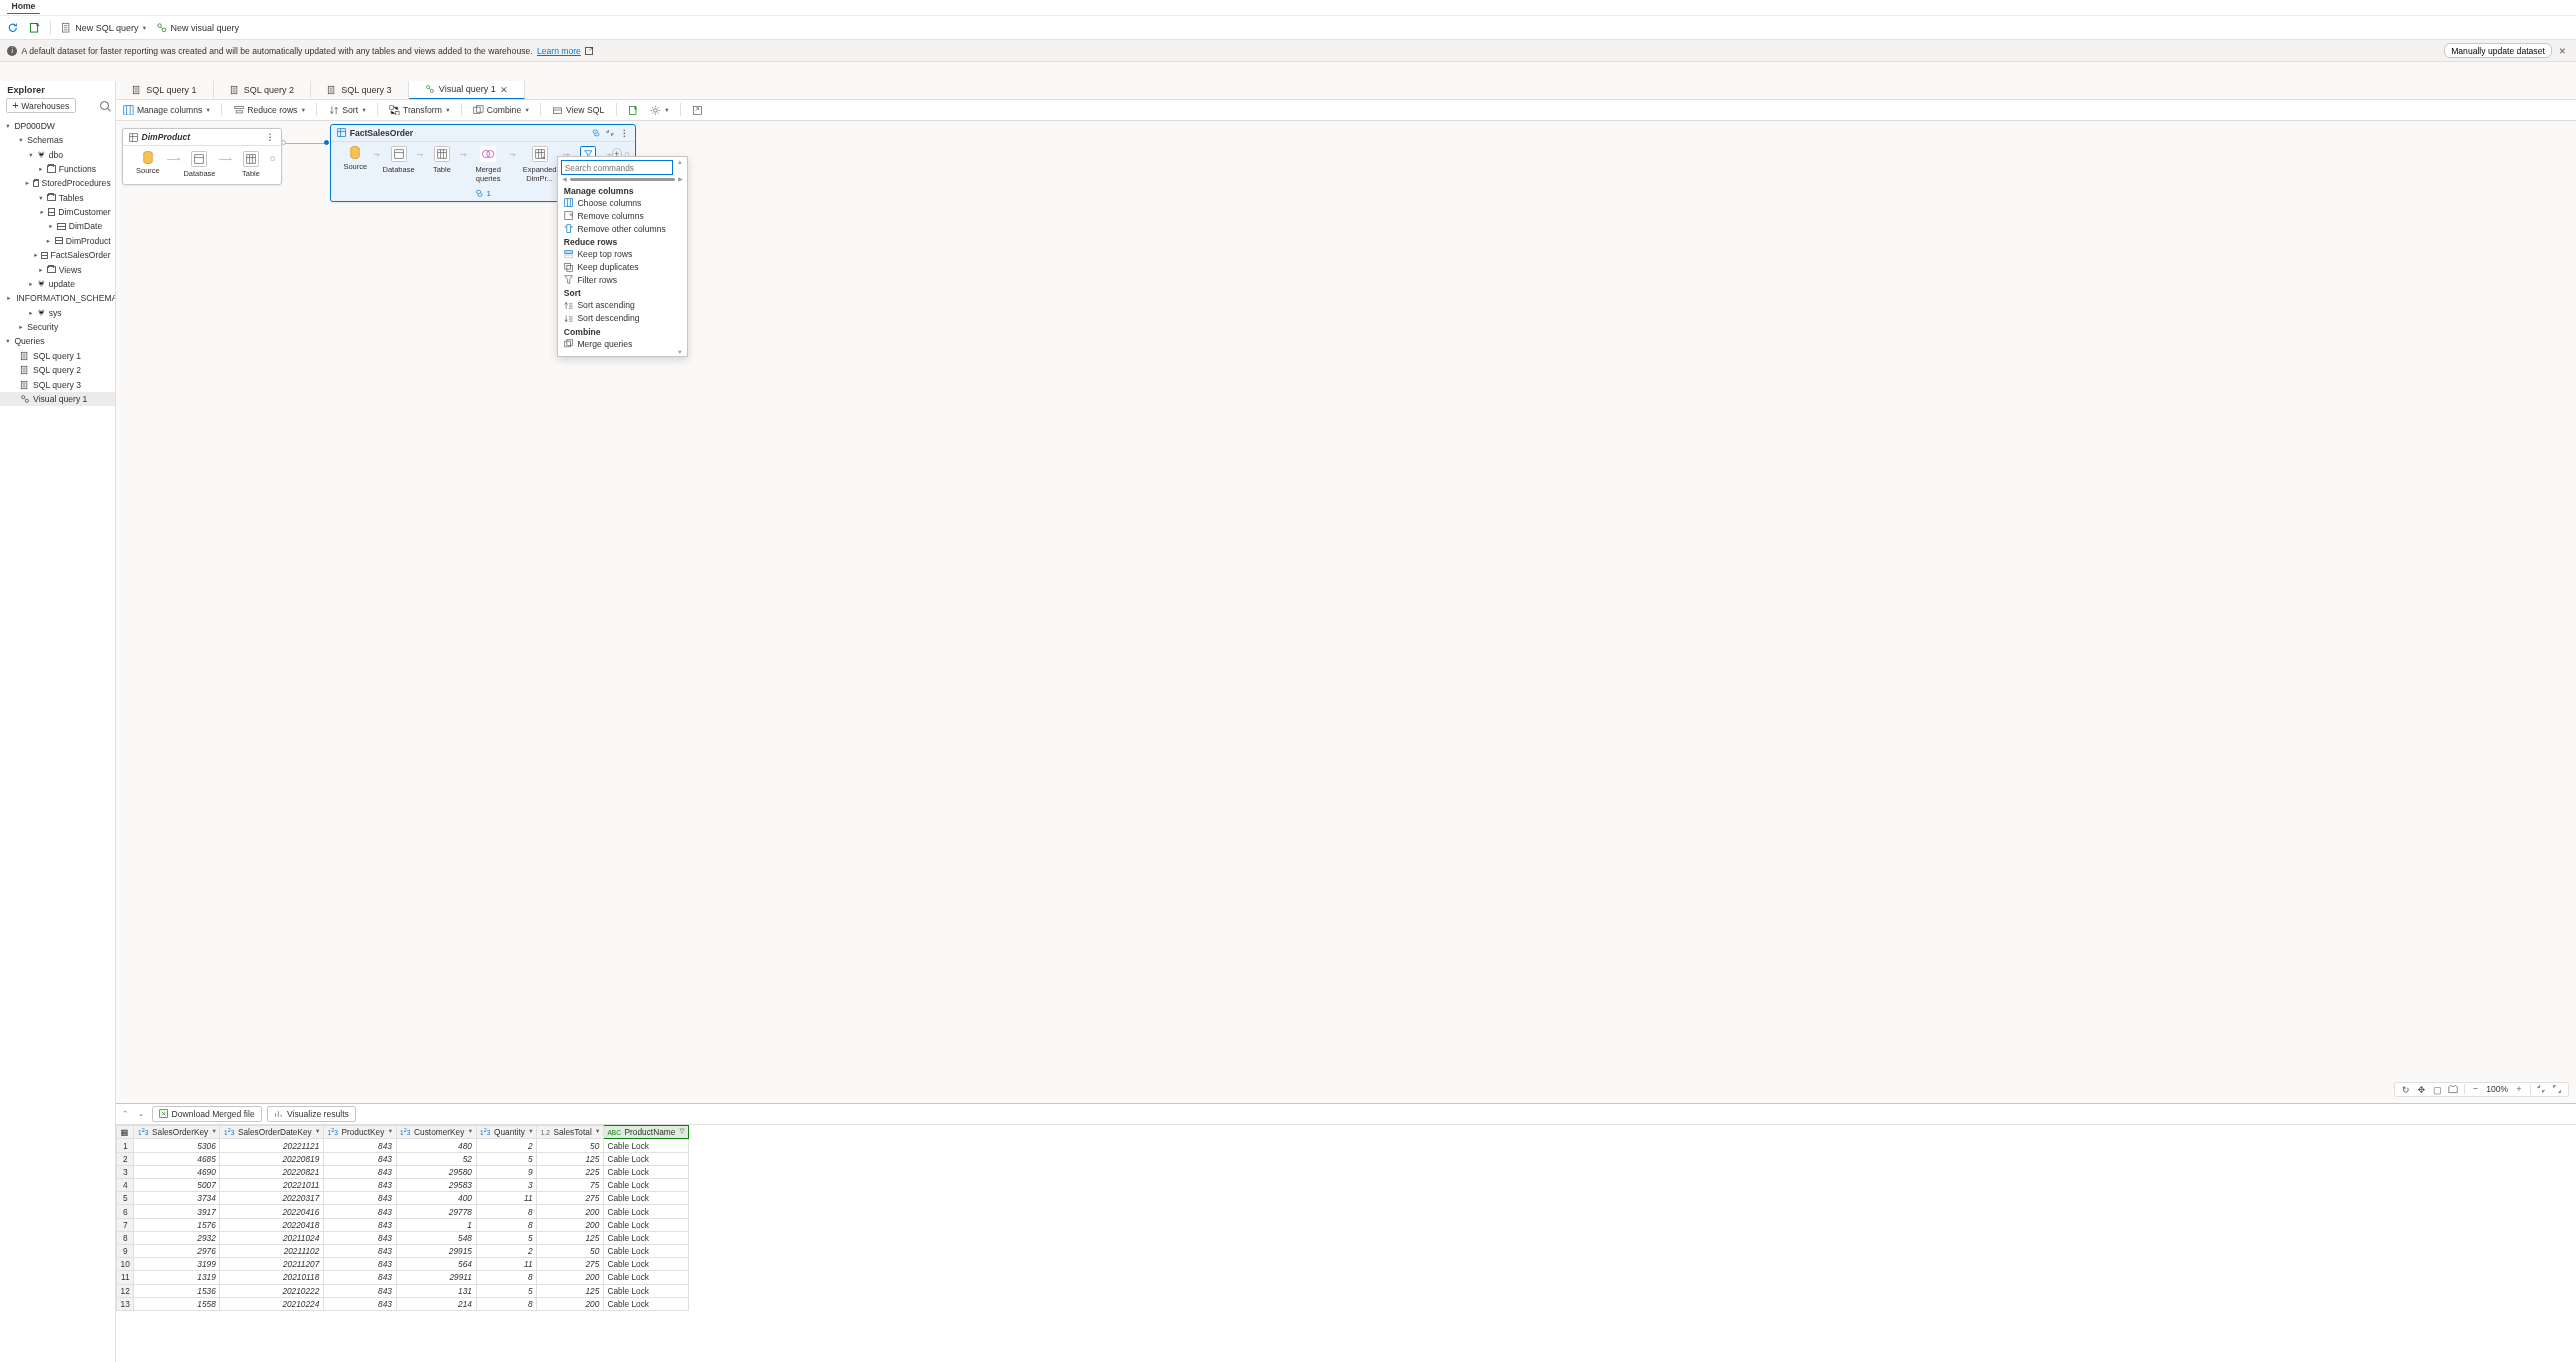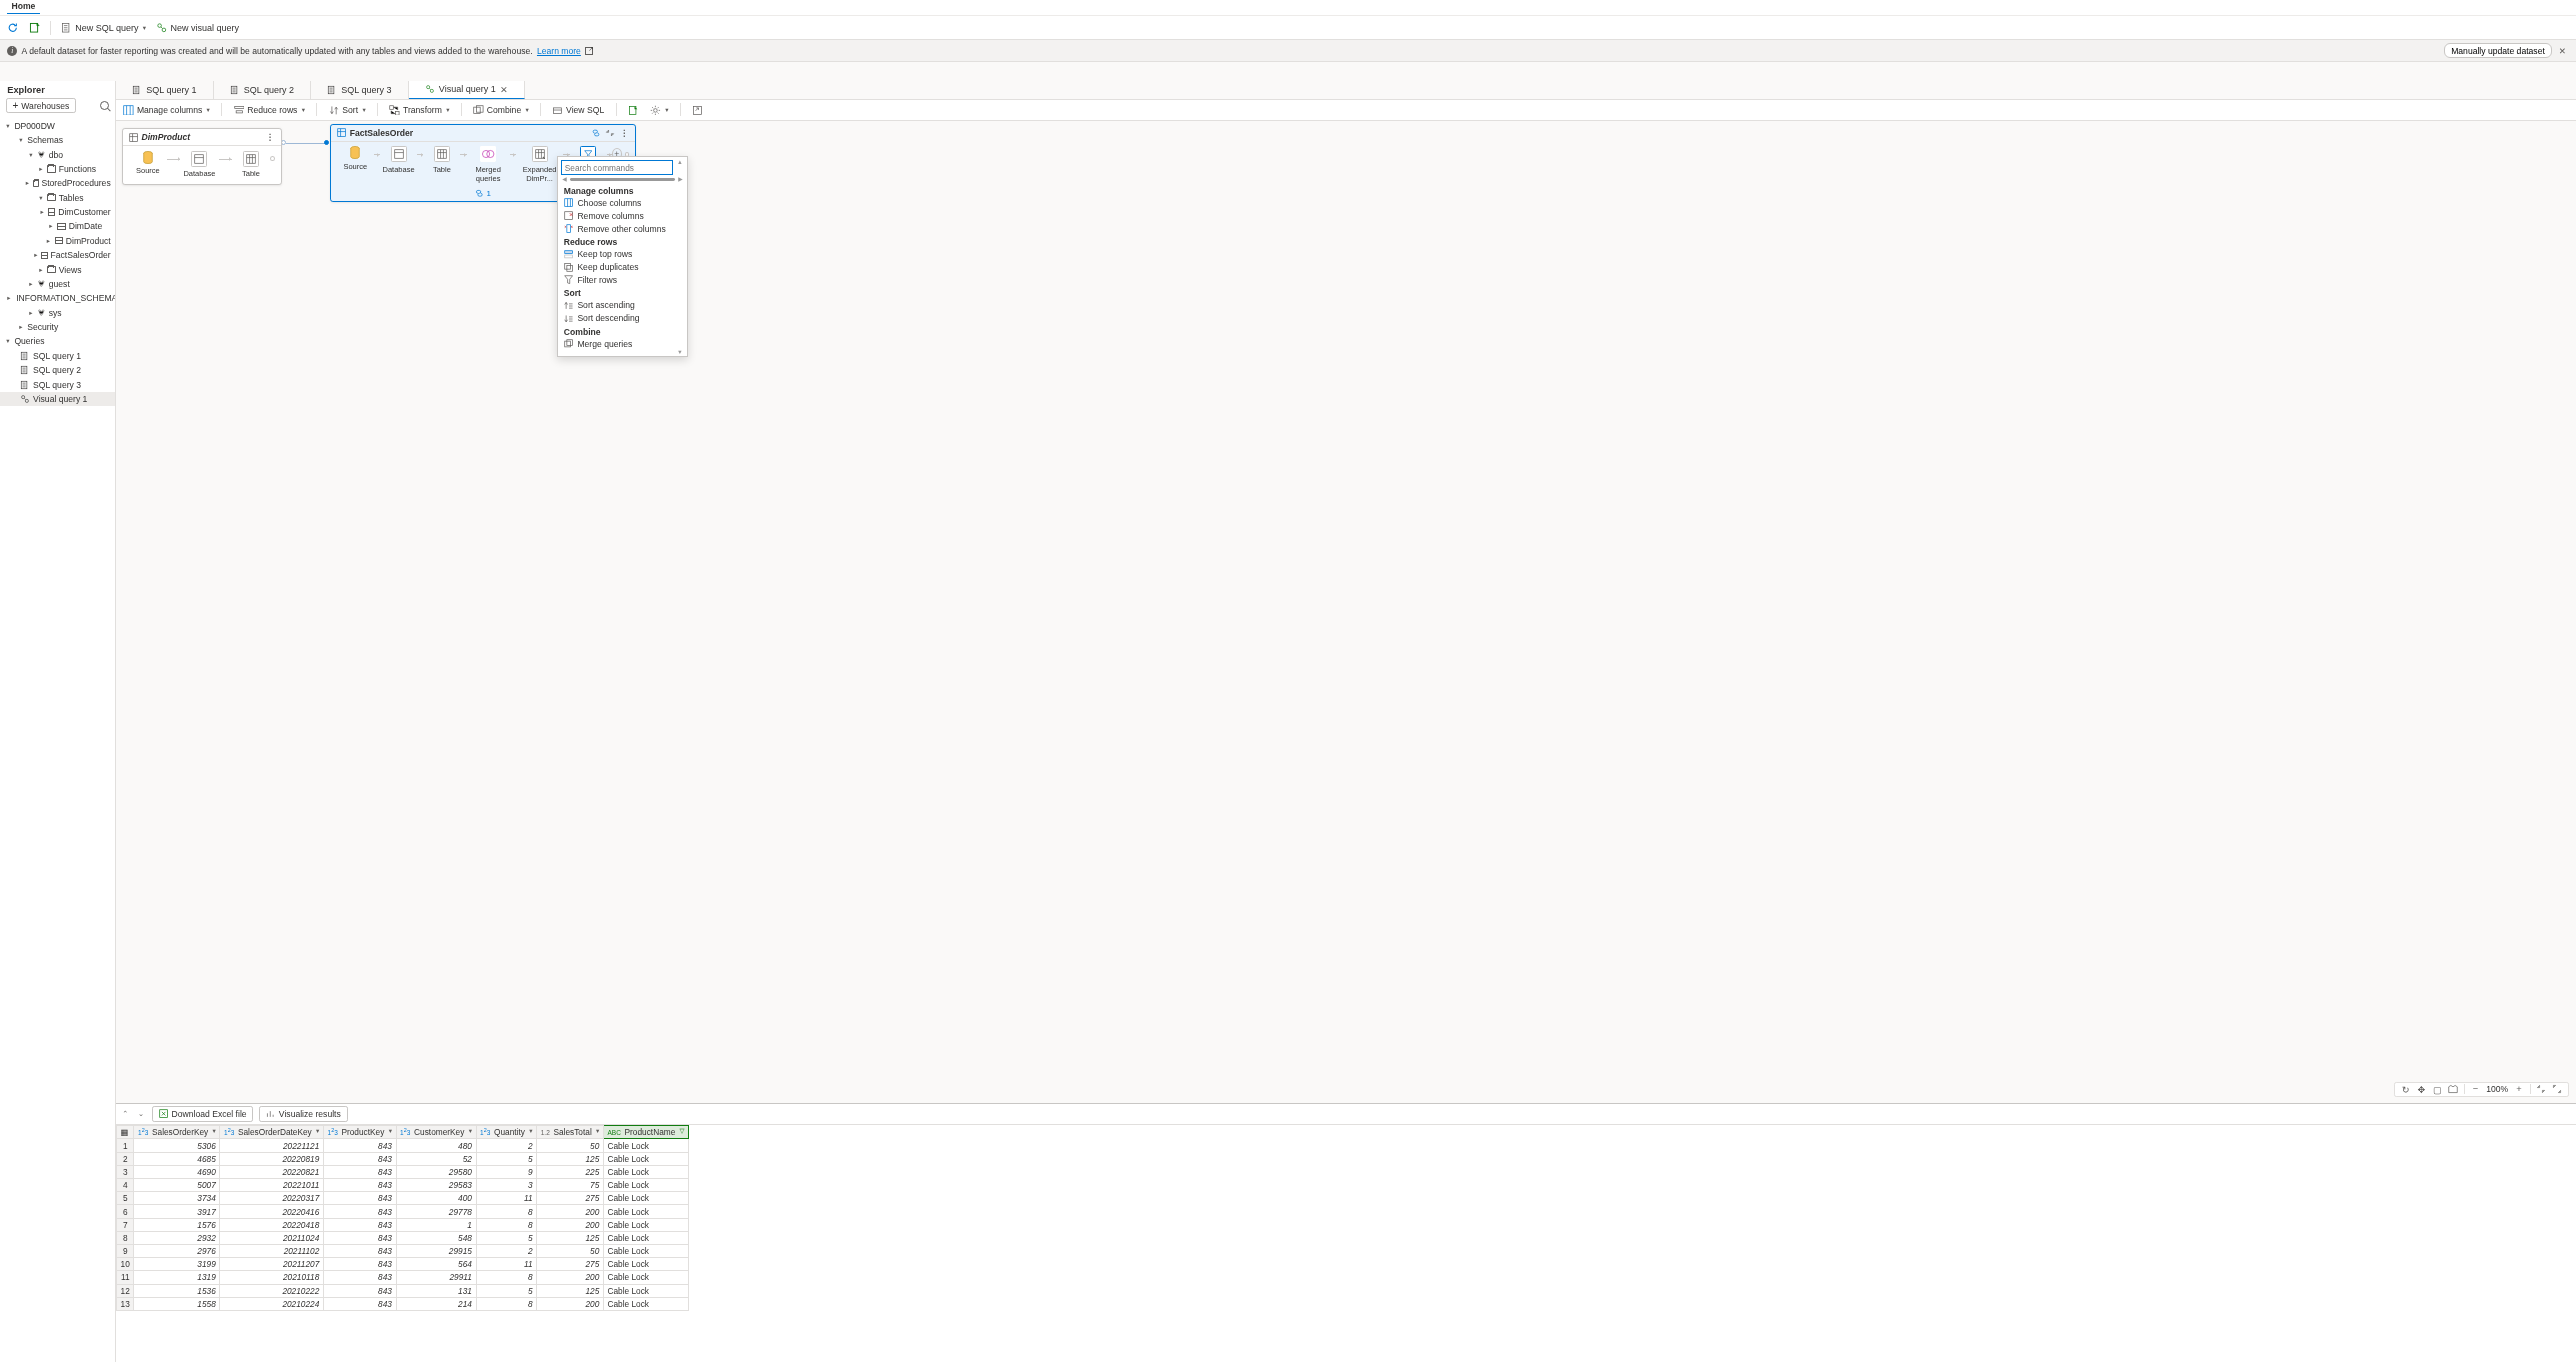--- a/index.html
+++ b/index.html
@@ -259,21 +259,21 @@
         </div>
       <div class="tree-row">
           <span class="ind" style="width:20px"></span>
           <span class="twist">▸</span>
           <svg class="ico-schema" viewBox="0 0 12 12">
             <circle cx="3" cy="3" r="1.5" fill="none" stroke="#605e5c"></circle>
             <circle cx="9" cy="3" r="1.5" fill="none" stroke="#605e5c"></circle>
             <circle cx="6" cy="9" r="1.5" fill="none" stroke="#605e5c"></circle>
             <path stroke="#605e5c" d="M3 4v3h6V4M6 7v1"></path>
           </svg>
-          <span>guest</span>
+          <span>update</span>
         </div>
       <div class="tree-row">
           <span class="ind" style="width:20px"></span>
           <span class="twist">▸</span>
           <svg class="ico-schema" viewBox="0 0 12 12">
             <circle cx="3" cy="3" r="1.5" fill="none" stroke="#605e5c"></circle>
             <circle cx="9" cy="3" r="1.5" fill="none" stroke="#605e5c"></circle>
             <circle cx="6" cy="9" r="1.5" fill="none" stroke="#605e5c"></circle>
             <path stroke="#605e5c" d="M3 4v3h6V4M6 7v1"></path>
           </svg>
@@ -700,21 +700,21 @@
 
     <div class="results">
       <div class="results-bar">
         <span class="rb-ch">⌃</span>
         <span class="rb-ch">⌄</span>
         <div class="rb-btn">
             <svg width="9.3" height="9.3" viewBox="0 0 13 13">
               <rect x="1" y="1" width="11" height="11" fill="none" stroke="#107c10"></rect>
               <path stroke="#107c10" d="M4 4l5 5M9 4l-5 5"></path>
             </svg>
-            <span>Download Excel file</span>
+            <span>Download Merged file</span>
           </div>
         <div class="rb-btn">
             <svg width="9.3" height="9.3" viewBox="0 0 13 13">
               <path stroke="#605e5c" d="M2 11V6M6 11V3M10 11V8"></path>
             </svg>
             <span>Visualize results</span>
           </div>
       </div>
       <div class="grid-wrap">
         <table class="grid" id="grid">

